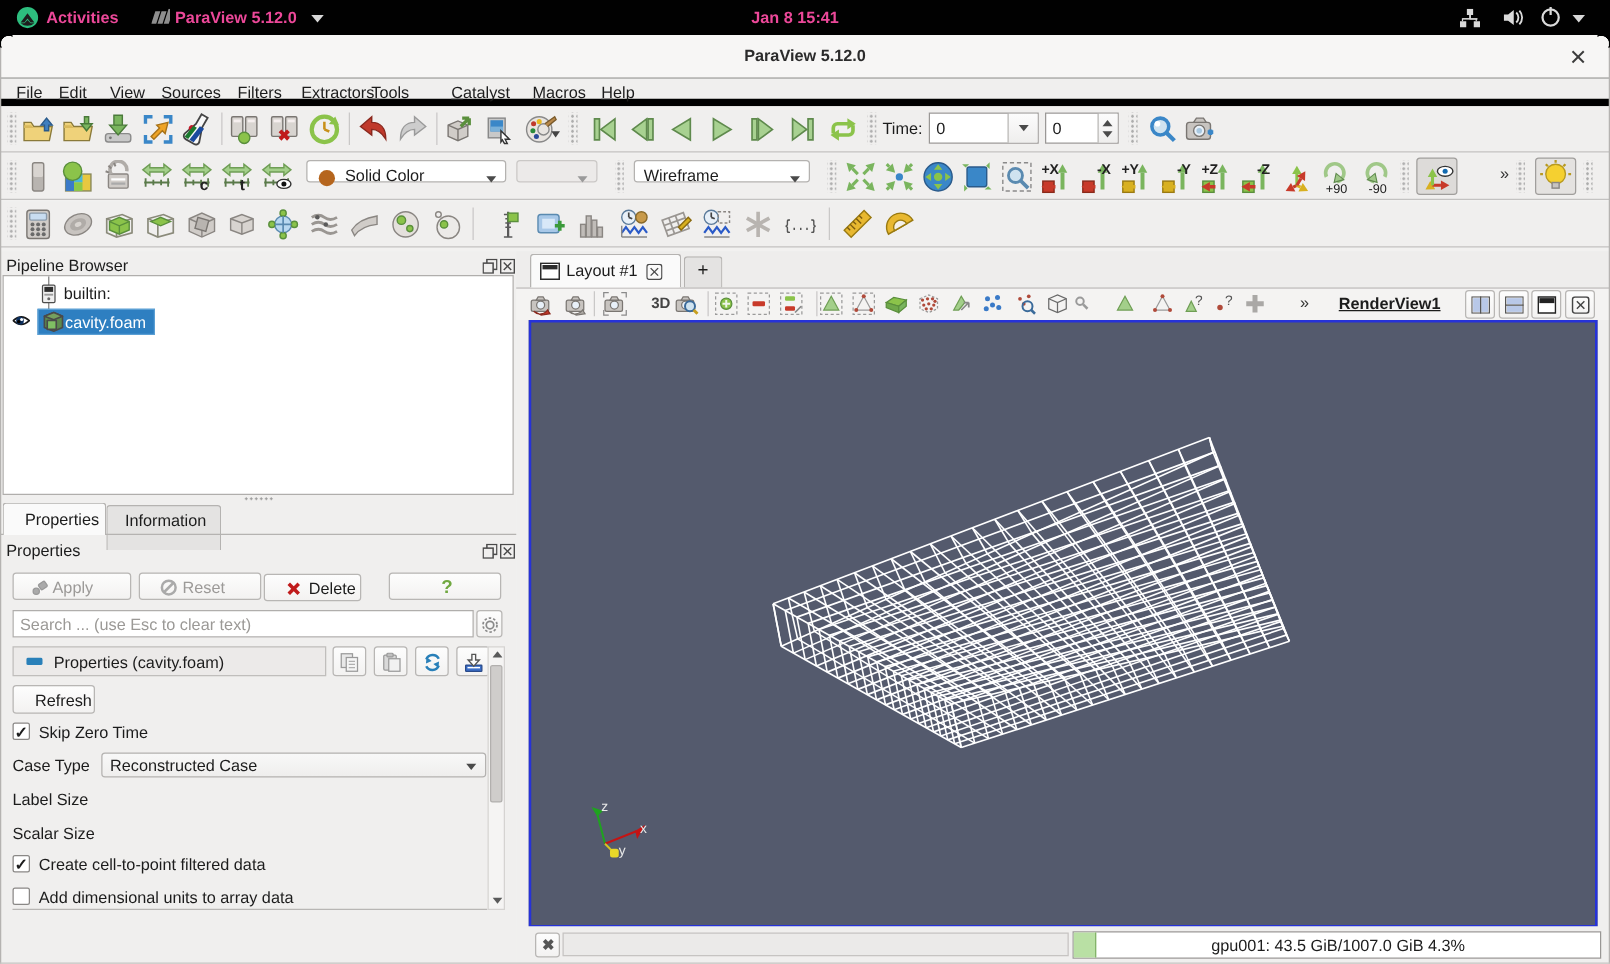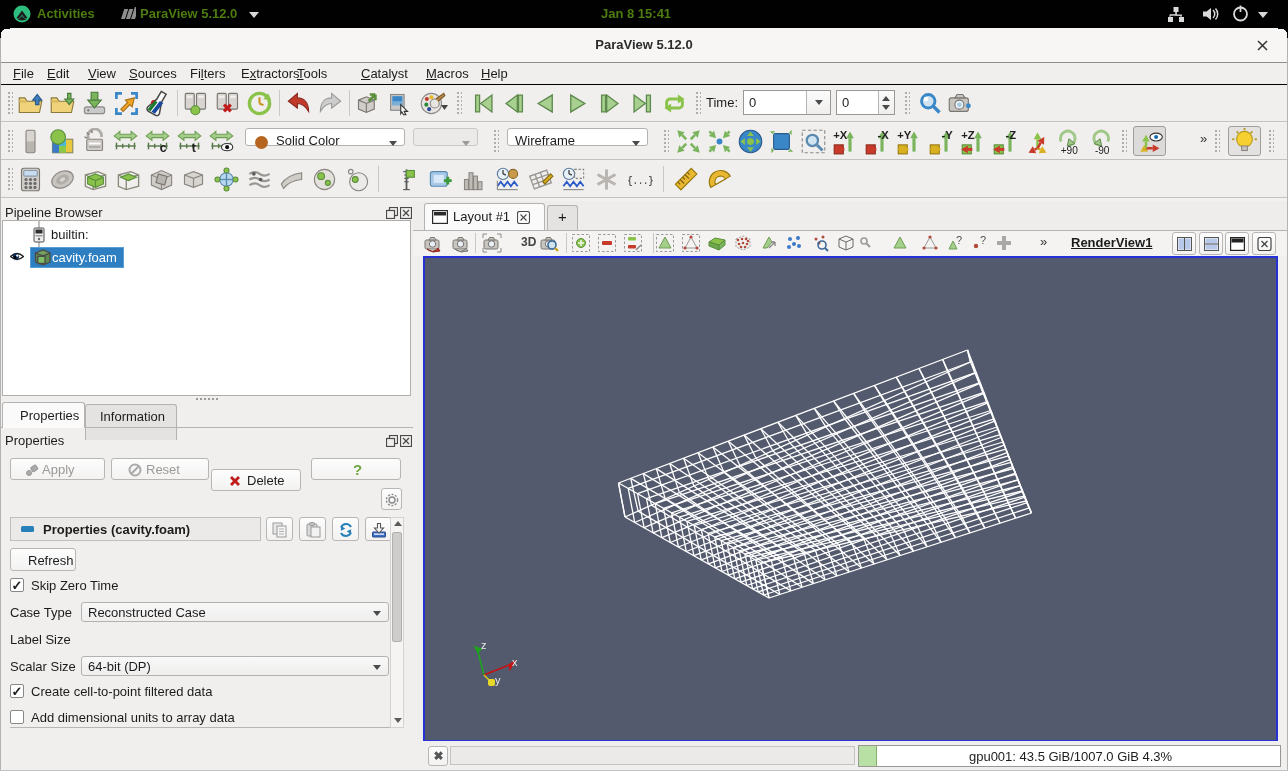--- a/index.html
+++ b/index.html
@@ -1,20 +1,20 @@
 <!DOCTYPE html>
 <html><head><meta charset="utf-8"><style>
 *{margin:0;padding:0;box-sizing:border-box}
 html,body{width:1288px;height:771px;overflow:hidden;background:#f2f1f0;
   font-family:"Liberation Sans",sans-serif;font-size:13px;color:#1c1c1c}
 .abs{position:absolute}
-#topbar{position:absolute;left:0;top:0;width:1288px;height:28px;background:#010101;color:#4d7c0f}
+#topbar{position:absolute;left:0;top:0;width:1288px;height:28px;background:#010101;color:#ec4899}
 #topbar .txt{position:absolute;top:6px;font-weight:bold;font-size:13px}
 #titlebar{position:absolute;left:0;top:28px;width:1288px;height:35px;background:#f7f6f5;border-bottom:1px solid #908e8c}
-#menubar{position:absolute;left:0;top:63px;width:1288px;height:22px;background:#f0efee;border-bottom:1px solid #000000}
+#menubar{position:absolute;left:0;top:63px;width:1288px;height:22px;background:#f0efee;border-bottom:6px solid #000000}
 #menubar span{position:absolute;top:3px}
 #menubar u{text-decoration:underline}
 .tbar{position:absolute;left:0;width:1288px;height:37px;background:#f0efee;border-bottom:1px solid #c3c2c1}
 .sep{position:absolute;top:5px;width:1px;height:26px;background:#c9c8c7}
 .hdl{position:absolute;top:5px;width:7px;height:26px;background-image:radial-gradient(#adadad 1px,transparent 1.2px);background-size:4px 4px;background-position:1px 1px}
 .combo{position:absolute;background:#fff;border:1px solid #b4b2b0;border-radius:3px;height:18px;top:5px}
 .combo .arr{position:absolute;right:7px;top:12px;width:0;height:0;border-left:4px solid transparent;border-right:4px solid transparent;border-top:5px solid #4a4a4a}
 .btn{position:absolute;background:linear-gradient(#fdfdfd,#f3f2f1);border:1px solid #b8b6b4;border-radius:3px}
 #leftdock{position:absolute;left:0;top:201px;width:413px;height:570px;background:#f0efee}
 #rightarea{position:absolute;left:413px;top:201px;width:875px;height:570px;background:#f0efee}
@@ -718,44 +718,47 @@
         </g>
       </svg>
     </div>
   <div class="btn" style="left:111px;top:257px;width:98px;height:22px;color:#9c9a98">
       <span style="position:absolute;left:34px;top:3px">Reset</span>
     <svg class="abs" style="left:16px;top:4px" width="14" height="14">
         <circle cx="7" cy="7" r="5.5" fill="none" stroke="#aaa" stroke-width="2"></circle>
         <line x1="3" y1="11" x2="11" y2="3" stroke="#aaa" stroke-width="2"></line>
       </svg>
     </div>
-  <div class="btn" style="left:211px;top:268px;width:90px;height:22px">
+  <div class="btn" style="left:211px;top:258px;width:78px;height:22px">
       <span style="position:absolute;left:35px;top:3px">Delete</span>
     <svg class="abs" style="left:16px;top:4px" width="14" height="14">
         <path d="M2 4 L4 2 L7 5 L10 2 L12 4 L9 7 L12 10 L10 12 L7 9 L4 12 L2 10 L5 7 Z" fill="#c01b1b"></path>
       </svg>
     </div>
   <div class="btn" style="left:311px;top:257px;width:90px;height:22px">
       <span style="position:absolute;left:41px;top:2px;color:#70a840;font-weight:bold;font-size:15px">?</span>
     </div>
 
+  <div class="abs" style="left:10px;top:287px;width:369px;height:22px;background:#fff;border:1px solid #b0aeac">
+      <span style="position:absolute;left:5px;top:3px;color:#9b9996">Search ... (use Esc to clear text)</span>
+    </div>
   <div class="btn" style="left:381px;top:287px;width:21px;height:22px">
       <svg class="abs" style="left:3px;top:4px" width="14" height="14">
         <g fill="none" stroke="#8a8a8a" stroke-width="1.4">
           <circle cx="7" cy="7" r="3"></circle>
           <circle cx="7" cy="7" r="5.6" stroke-dasharray="2 1.6"></circle>
         </g>
       </svg>
     </div>
 
   <div class="abs" style="left:10px;top:316px;width:251px;height:24px;background:#eceae9;border:1px solid #c0bebc"></div>
   <svg class="abs" style="left:21px;top:325px" width="14" height="7">
       <rect x="0" y="0" width="13" height="6" rx="1.5" fill="#2980b9"></rect>
     </svg>
-  <span class="abs" style="left:43px;top:321px;font-weight:bold">Properties (cavity.foam)</span>
+  <span class="abs" style="left:43px;top:321px;font-weight:normal">Properties (cavity.foam)</span>
   <div class="btn" style="left:266px;top:316px;width:27px;height:24px">
       <svg class="abs" style="left:5px;top:4px" width="16" height="16">
         <g>
           <rect x="1" y="1" width="9" height="11" fill="#e8e8e8" stroke="#9a9a9a"></rect>
           <rect x="5" y="4" width="9" height="11" fill="#f5f5f5" stroke="#9a9a9a"></rect>
           <g stroke="#b0b0b0">
             <line x1="7" y1="7" x2="12" y2="7"></line>
             <line x1="7" y1="9.5" x2="12" y2="9.5"></line>
             <line x1="7" y1="12" x2="12" y2="12"></line>
           </g>
@@ -791,21 +794,20 @@
 
   <div class="btn" style="left:10px;top:347px;width:66px;height:23px">
       <span style="position:absolute;left:17px;top:4px">Refresh</span>
     </div>
   <div class="chk" style="left:10px;top:377px">✓</div>
     <span class="abs" style="left:31px;top:377px">Skip Zero Time</span>
   <span class="abs" style="left:10px;top:404px">Case Type</span>
   <div class="cmb2" style="top:401px">Reconstructed Case<span class="arr"></span></div>
   <span class="abs" style="left:10px;top:431px">Label Size</span>
   <span class="abs" style="left:10px;top:458px">Scalar Size</span>
-  <div class="cmb2" style="top:455px">64-bit (DP)<span class="arr"></span></div>
   <div class="chk" style="left:10px;top:483px">✓</div>
     <span class="abs" style="left:31px;top:483px">Create cell-to-point filtered data</span>
   <div class="chk" style="left:10px;top:509px"></div>
     <span class="abs" style="left:31px;top:509px">Add dimensional units to array data</span>
   <div class="abs" style="left:10px;top:526px;width:380px;height:1px;background:#b8b6b4"></div>
 
   <div class="abs" style="left:390px;top:316px;width:14px;height:211px;background:#f5f4f3;border:1px solid #d5d3d1">
     <svg class="abs" style="left:3px;top:3px" width="8" height="6">
         <path d="M0 5 L4 0 L8 5 Z" fill="#5a5a5a"></path>
       </svg>

